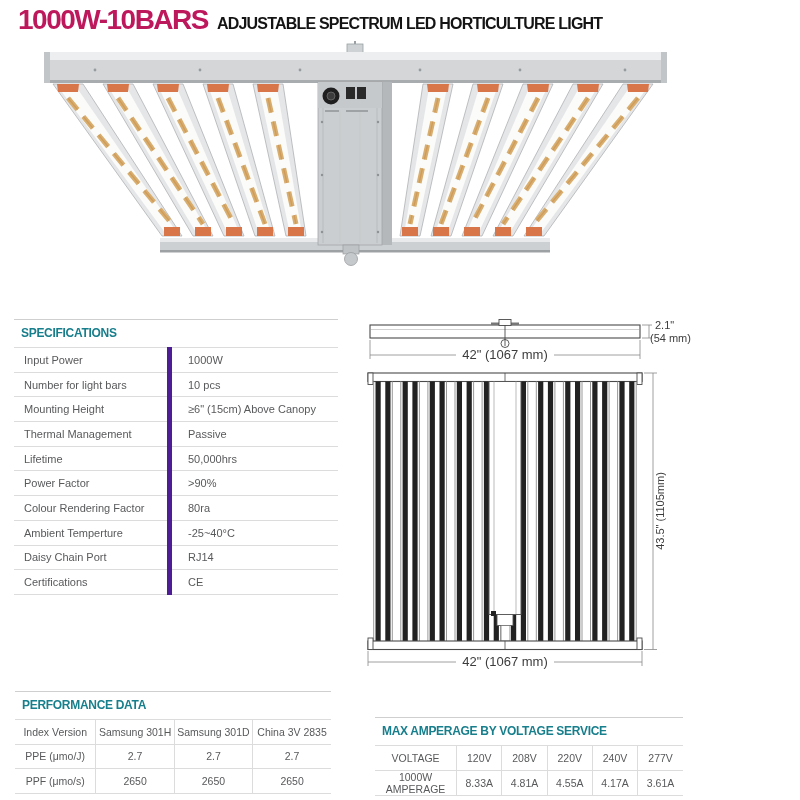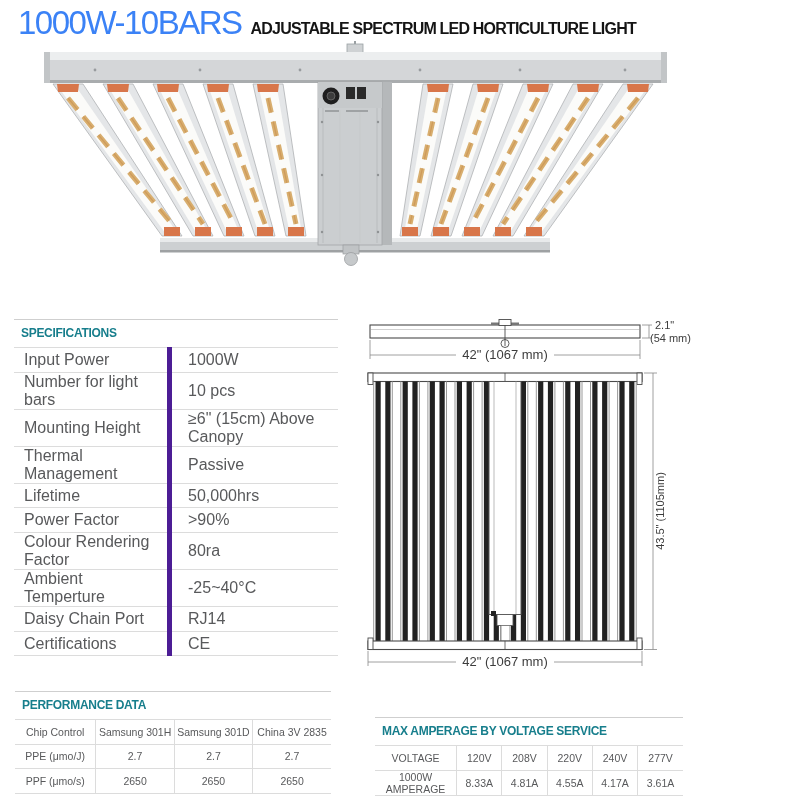--- a/index.html
+++ b/index.html
@@ -3,40 +3,40 @@
 <meta charset="utf-8">
 <style>
   html,body{margin:0;padding:0;}
   body{
     width:800px;height:800px;position:relative;background:#fff;
     font-family:"Liberation Sans",sans-serif;color:#58595b;overflow:hidden;
   }
   
   #title-bar{position:absolute;left:18px;top:4px;white-space:nowrap;}
   #title-bar .model{
-    font-size:33px;font-weight:normal;color:#3b82f6;letter-spacing:-1.5px;
+    font-size:28px;font-weight:bold;color:#be185d;letter-spacing:-1.5px;
   }
   #title-bar .rest{
     font-size:16px;font-weight:bold;color:#141414;letter-spacing:-0.8px;margin-left:9px;
   }
   
   #photo-wrap{position:absolute;left:0;top:40px;width:800px;height:270px;}
   #drawings-wrap{position:absolute;left:360px;top:310px;width:440px;height:400px;}
   .section{position:absolute;border-top:1px solid #cfcfcf;}
   #specs{left:14px;top:319px;width:324px;}
   #performance{left:15px;top:691px;width:316px;}
   #amperage{left:375px;top:717px;width:308px;}
   .section h2{
     color:#177E8C;font-size:12px;font-weight:bold;letter-spacing:-0.3px;
     margin:6px 0 7px 7px;
   }
   
   table{border-collapse:collapse;width:100%;}
   #spec-table td{
-    border-top:1px solid #dcdcdc;height:23.7px;font-size:16px;color:#58595b;
+    border-top:1px solid #dcdcdc;height:23.7px;font-size:11px;color:#58595b;
     padding:0 0 0 10px;vertical-align:middle;
   }
   #spec-table td.val{border-left:5px solid #4c1d95;padding-left:16px;}
   #spec-table td.lab{width:143px;}
   #spec-table tr:last-child td{border-bottom:1px solid #dcdcdc;}
   
   .grid-table td{
     border-top:1px solid #dcdcdc;text-align:center;font-size:10.5px;color:#58595b;
     height:23.5px;vertical-align:middle;padding:0 2px;
   }
@@ -365,21 +365,21 @@
   </g>
   <text transform="rotate(-90 304 201)" x="304" y="201" font-size="11" text-anchor="middle">43.5" (1105mm)</text>
 </svg>
 </div>
 
 <div class="section" id="performance">
   <h2>PERFORMANCE DATA</h2>
   <table class="grid-table" id="perf-table">
       <tbody>
         <tr>
-          <td>Chip Control</td>
+          <td>Index Version</td>
           <td>Samsung 301H</td>
           <td>Samsung 301D</td>
           <td>China 3V 2835</td>
         </tr>
         <tr>
           <td>PPE (μmo/J)</td>
           <td>2.7</td>
           <td>2.7</td>
           <td>2.7</td>
         </tr>

